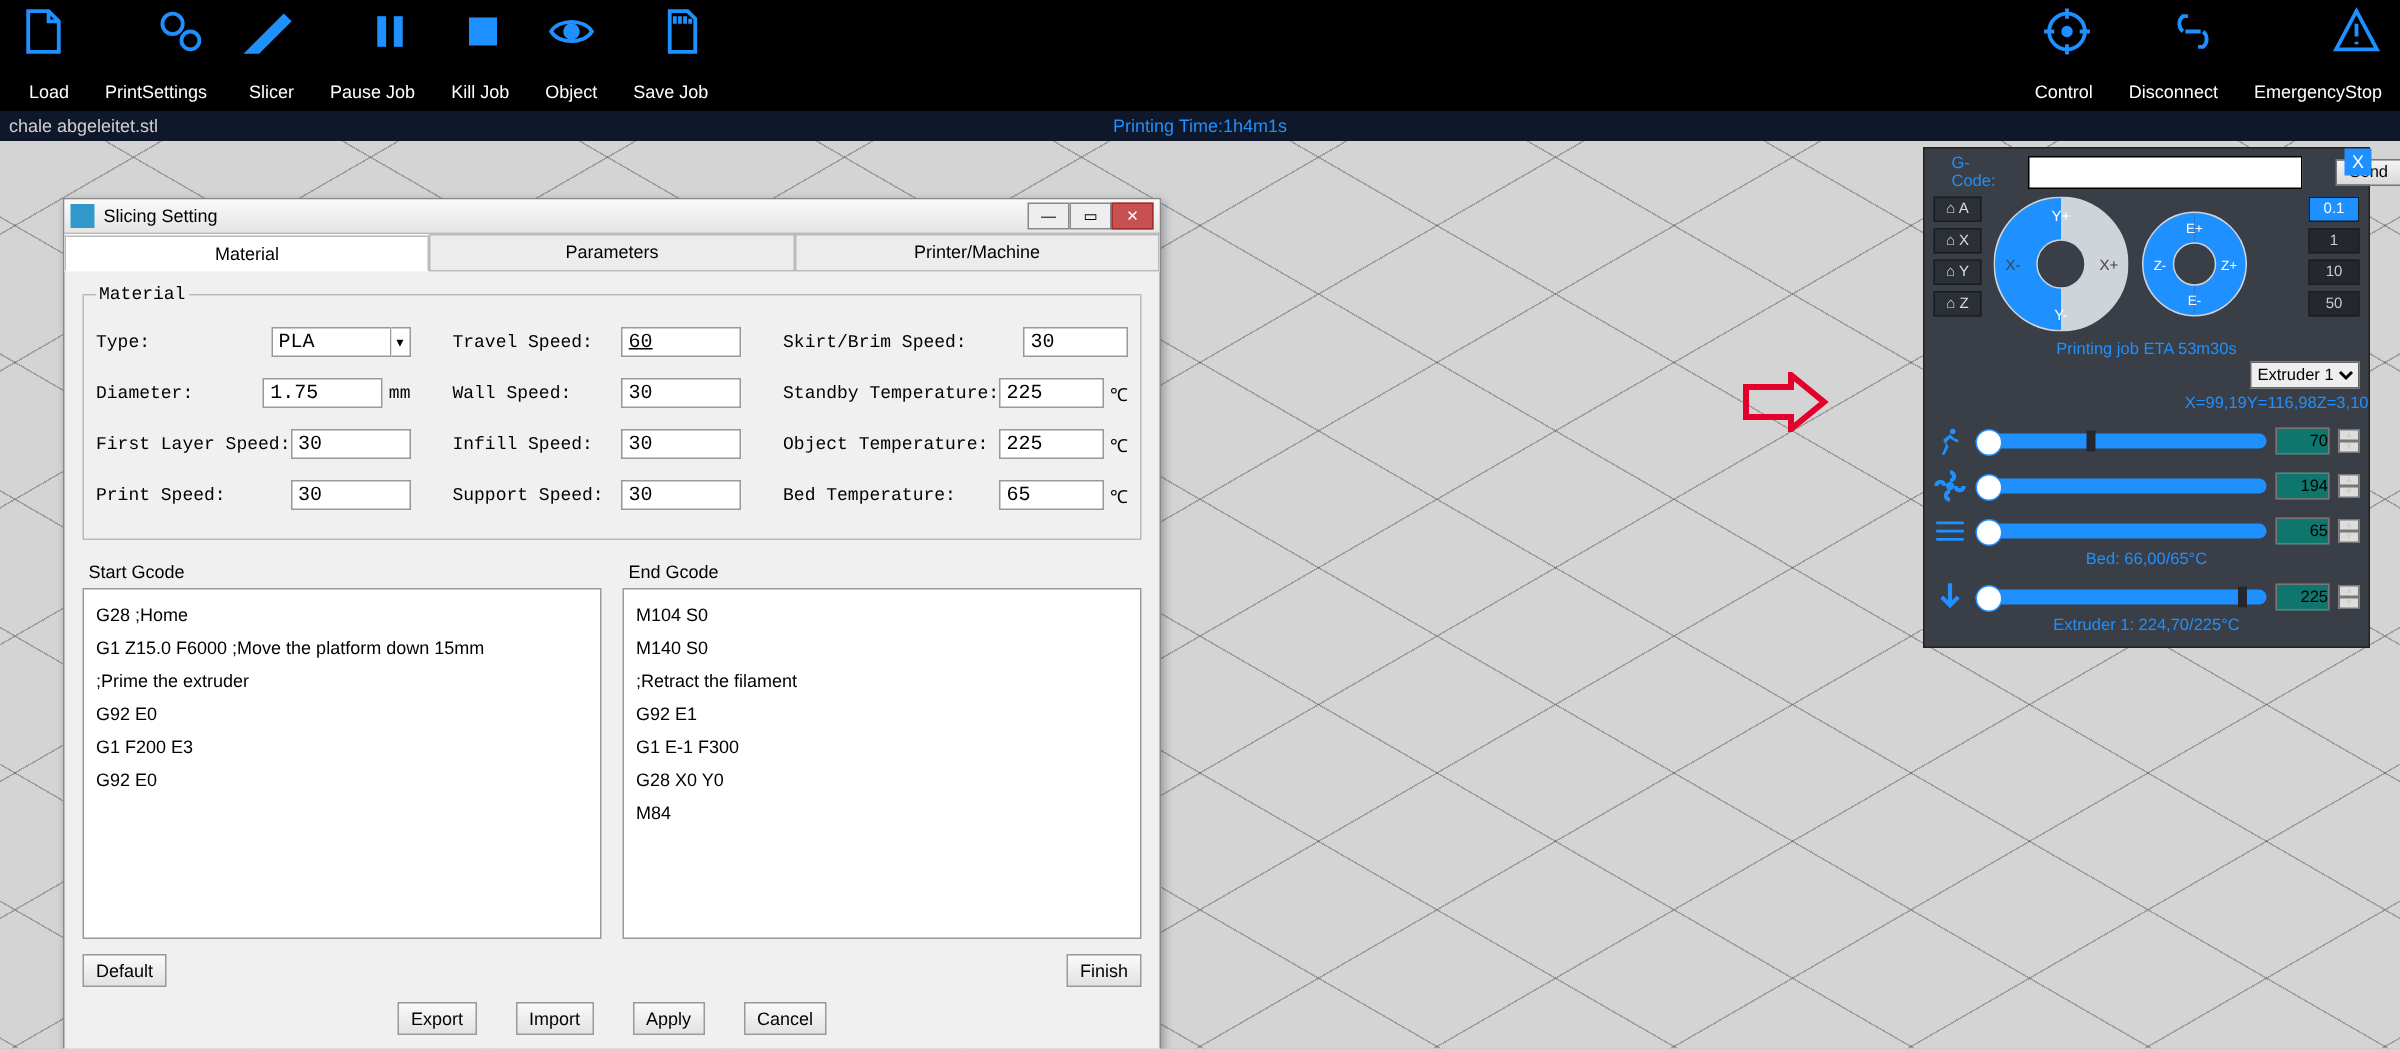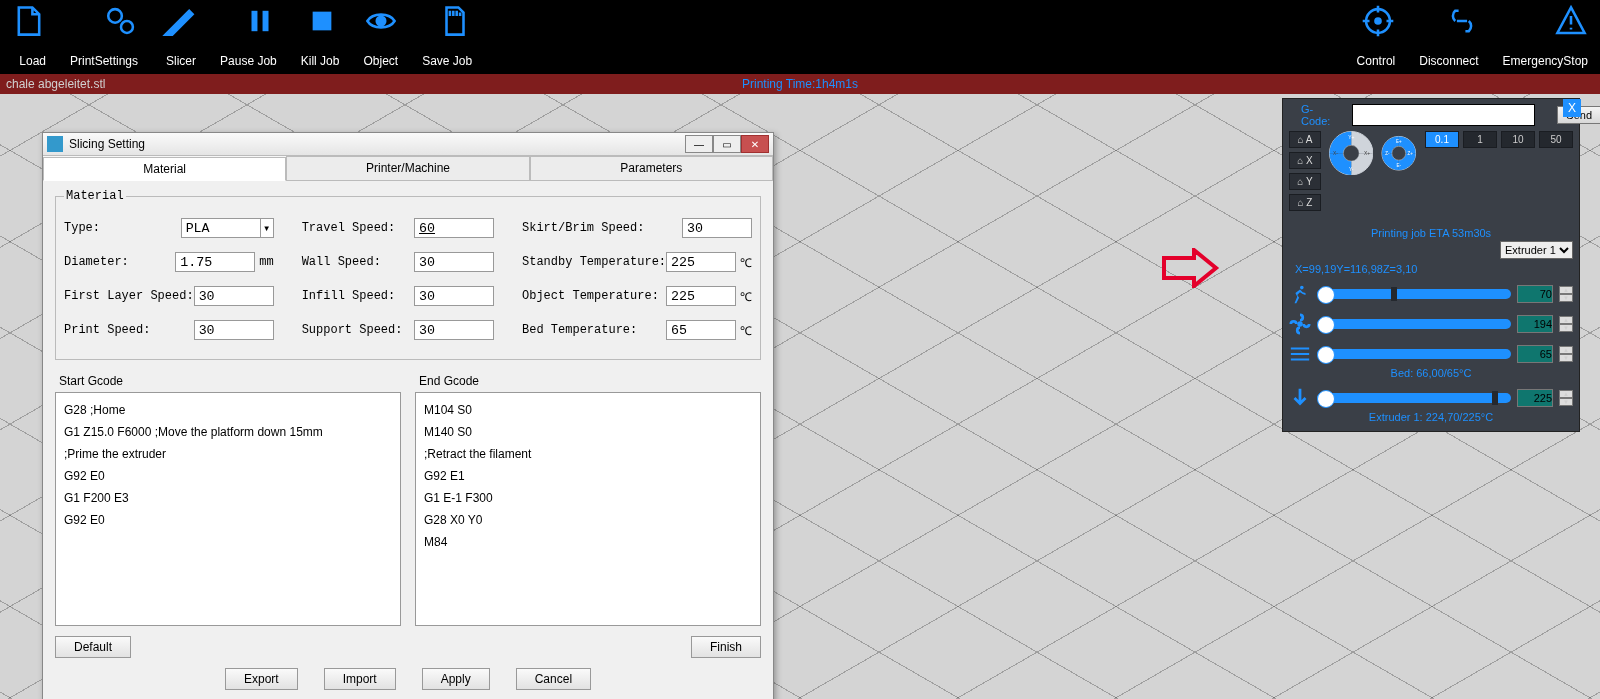--- a/index.html
+++ b/index.html
@@ -3,21 +3,21 @@
 <meta charset="utf-8">
 <style>
 html,body{margin:0;padding:0;width:1600px;height:699px;font-family:Arial,Helvetica,sans-serif;font-size:12px;background:#c8c8c8;overflow:hidden;position:relative}
 
 #topbar{position:absolute;left:0;top:0;right:0;height:74px;background:#000;color:#fff;display:flex;align-items:flex-end}
 .tb-item{display:flex;flex-direction:column;align-items:flex-end;justify-content:flex-end;padding:0 12px 6px 12px;gap:16px;color:#fff;cursor:pointer}
 .tb-item .ico{width:34px;height:34px;display:flex;align-items:center;justify-content:center}
 .tb-item svg{stroke:#1e90ff;fill:none;stroke-width:3}
 .tb-sp{flex:1}
 
-#filestrip{position:absolute;left:0;top:74px;right:0;height:20px;background:#7f1d1d;color:#d0d0d0;line-height:20px;padding-left:6px;font-size:12px}
+#filestrip{position:absolute;left:0;top:74px;right:0;height:20px;background:#0f172a;color:#d0d0d0;line-height:20px;padding-left:6px;font-size:12px}
 #printtime{position:absolute;left:50%;transform:translateX(-50%);color:#1e90ff;font-size:12px}
 
 #viewport{position:absolute;left:0;top:94px;right:0;bottom:0;background:#d4d4d4;overflow:hidden}
 #viewport::before{content:"";position:absolute;inset:-400px;background:
   repeating-linear-gradient(30deg,transparent 0,transparent 78px,rgba(0,0,0,0.25) 78px,rgba(0,0,0,0.25) 79px),
   repeating-linear-gradient(-30deg,transparent 0,transparent 78px,rgba(0,0,0,0.25) 78px,rgba(0,0,0,0.25) 79px)}
 
 .redarrow{position:absolute;width:60px;height:40px}
 .redarrow svg{stroke:#e4002b;fill:none;stroke-width:4}
 
@@ -39,38 +39,38 @@
 .inp{height:18px;border:1px solid #999;background:#fff;font-family:"Courier New",monospace;padding:0 4px;margin-left:auto}
 .unit{margin-left:4px;font-family:"Courier New",monospace}
 .sel{display:flex;align-items:center}
 .sel .inp{width:70px}
 .sel .dd{width:12px;height:18px;border:1px solid #999;border-left:none;background:#fff;display:flex;align-items:center;justify-content:center}
 .gcode-wrap{display:flex;gap:14px;margin-top:14px}
 .gcode-col{flex:1;display:flex;flex-direction:column}
 .gc-label{font-family:Arial;font-size:12px;margin:0 0 4px 4px}
 .gcode{border:1px solid #999;background:#fff;height:220px;padding:6px 8px;font-family:Arial;font-size:12px;line-height:22px;white-space:pre;overflow:auto}
 .btnrow{display:flex;margin-top:10px;align-items:center}
-.btn{border:1px solid #999;background:linear-gradient(#fafafa,#e2e2e2);padding:3px 18px;font-size:12px;cursor:pointer;font-family:Arial}
+.btn{border:1px solid #999;background:linear-gradient(#fafafa,#e2e2e2);padding:3px 8px;font-size:12px;cursor:pointer;font-family:Arial}
 .btncenter{display:flex;gap:26px;justify-content:center;margin-top:10px}
 
 #ctl{position:absolute;right:20px;top:98px;width:296px;background:#3a3f47;border:1px solid #222;color:#d0d0d0;font-size:11px}
 #ctl .closex{position:absolute;right:-2px;top:0;width:18px;height:18px;background:#1e90ff;color:#fff;display:flex;align-items:center;justify-content:center;cursor:pointer;font-size:12px}
 #ctl-top{display:flex;align-items:center;gap:22px;padding:4px 18px}
 #ctl-top input{flex:1;height:18px;border:1px solid #000;background:#fff}
 .sendbtn{border:1px solid #777;background:linear-gradient(#f4f4f4,#d8d8d8);color:#000;padding:2px 8px;font-size:11px;cursor:pointer}
 .jog{display:flex;gap:8px;padding:0 6px 4px 6px;align-items:flex-start}
 .jog-btns{display:flex;flex-direction:column;gap:4px}
 .jbtn{width:30px;height:15px;background:#2b2f36;border:1px solid #1a1d22;color:#ddd;display:flex;align-items:center;justify-content:center;font-size:10px;cursor:pointer}
 .wheel{width:90px;height:90px;position:relative}
 .wheel svg{position:absolute;inset:0}
-.jog-right{display:flex;flex-direction:row;gap:4px;margin-left:auto}
+.jog-right{display:flex;flex-direction:column;gap:4px;margin-left:auto}
 .jr{width:32px;height:15px;background:#24282e;border:1px solid #1a1d22;color:#ccc;display:flex;align-items:center;justify-content:center;font-size:10px;cursor:pointer}
 .jr.active{background:#1e90ff;color:#fff}
 .info{color:#1e90ff;text-align:center;font-size:11px;padding:2px 0}
-.coords{display:flex;justify-content:flex-start;color:#1e90ff;font-size:11px;padding:0 0 4px 12px}
+.coords{display:flex;justify-content:flex-end;color:#1e90ff;font-size:11px;padding:0 0 4px 0}
 .extrow{display:flex;justify-content:flex-end;padding:0 6px 4px 0}
 .extsel{border:1px solid #666;background:#eee;color:#000;font-size:11px;height:18px}
 .slider-row{display:flex;align-items:center;gap:6px;padding:4px 6px}
 .sicon{width:22px;height:22px;display:flex;align-items:center;justify-content:center}
 .sicon svg{stroke:#1e90ff;fill:#1e90ff}
 .slider-track{flex:1;height:10px;background:#1e90ff;border-radius:5px;position:relative}
 .slider-track .thumb{position:absolute;top:-3px;width:16px;height:16px;border-radius:50%;background:#fff;border:1px solid #1e90ff}
 .slider-track .knob{position:absolute;top:-2px;width:6px;height:14px;background:#24282e}
 .sval{width:34px;height:16px;border:1px solid #777;background:#0f766e;color:#000;text-align:right;font-size:11px;line-height:16px}
 .sarrow{width:14px;height:16px;display:flex;flex-direction:column}
@@ -192,22 +192,22 @@
     <div class="t-ico"></div>
     <span>Slicing Setting</span>
     <div class="wbtns">
       <div class="wbtn">—</div>
       <div class="wbtn">▭</div>
       <div class="wbtn close">✕</div>
     </div>
   </div>
   <div class="tabs">
     <div class="tab active">Material</div>
+    <div class="tab">Parameters</div>
     <div class="tab">Printer/Machine</div>
-    <div class="tab">Parameters</div>
   </div>
   <div id="dlg-body">
     <fieldset>
       <legend>Material</legend>
       <div class="cols">
 
         <div>
           <div class="frow">
               <span class="lbl">Type:</span>
             <span class="sel" style="margin-left:auto">

